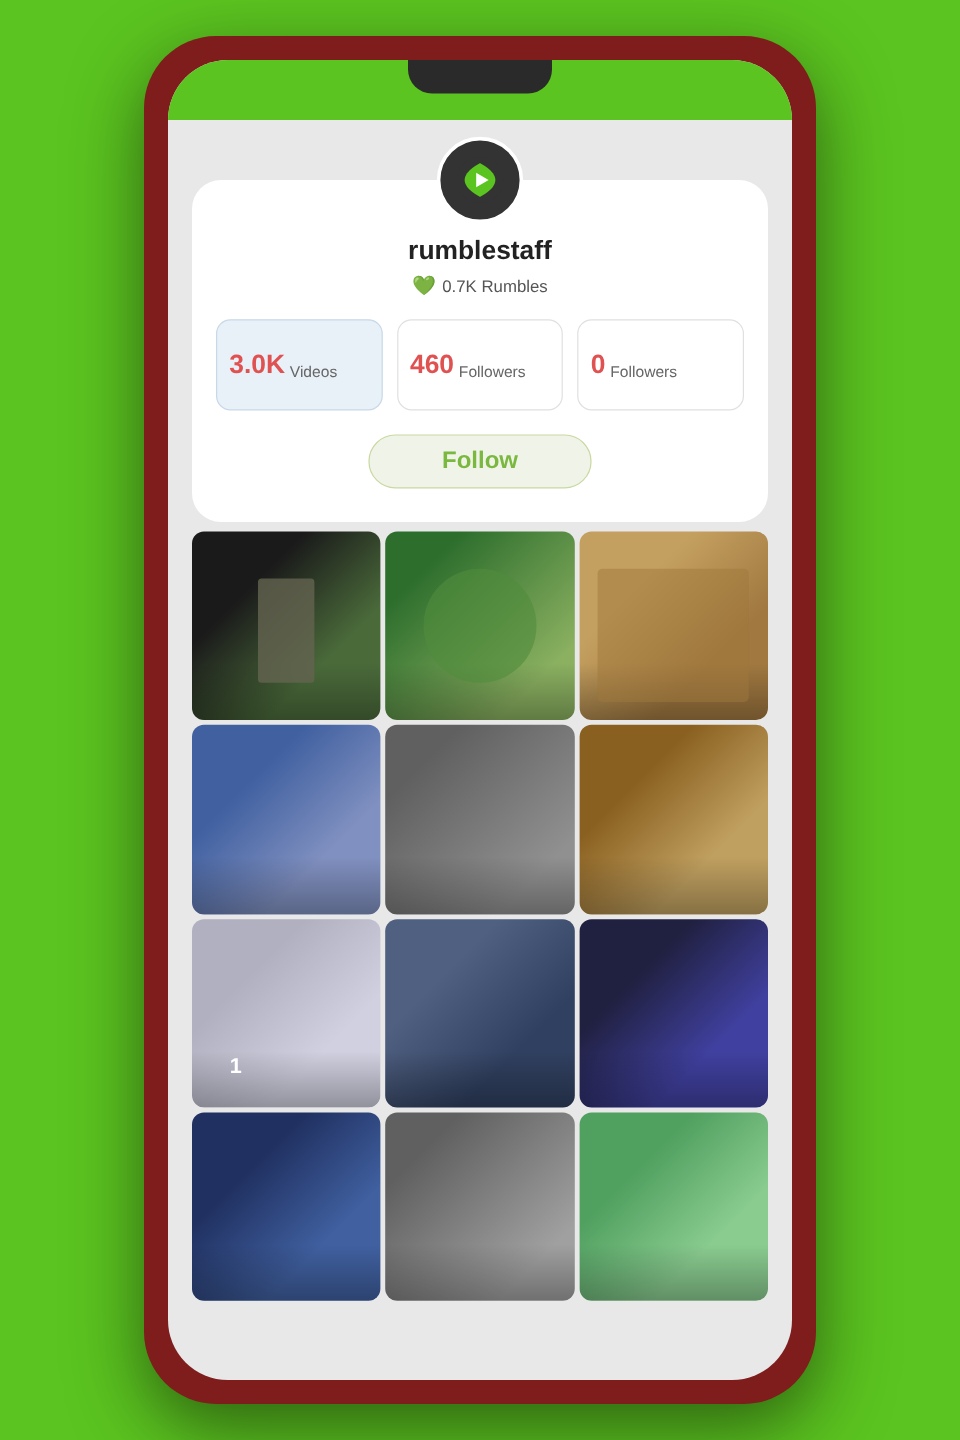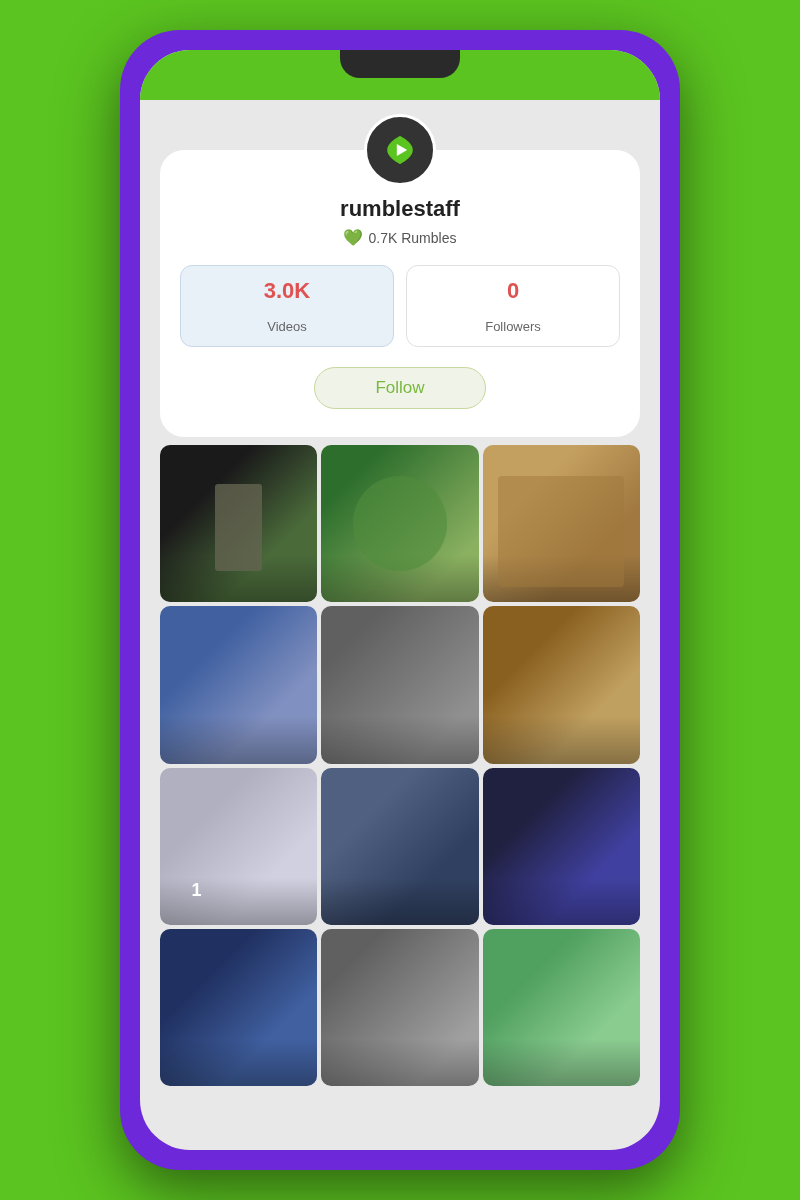--- a/index.html
+++ b/index.html
@@ -10,21 +10,21 @@
       display: flex;
       align-items: center;
       justify-content: center;
       font-family: -apple-system, BlinkMacSystemFont, 'Segoe UI', sans-serif;
       overflow: hidden;
     }
 
     .phone-outer {
       width: 560px;
       height: 1140px;
-      background: #6d28d9;
+      background: #7f1d1d;
       border-radius: 60px;
       display: flex;
       align-items: center;
       justify-content: center;
       position: relative;
       box-shadow: 0 20px 60px rgba(0,0,0,0.5);
     }
 
     .phone-inner {
       width: 520px;
@@ -94,23 +94,23 @@
       gap: 12px;
       width: 100%;
       justify-content: center;
       margin-bottom: 20px;
     }
 
     .stat-box {
       flex: 1;
       border: 1px solid #e0e0e0;
       border-radius: 12px;
-      padding: 12px 10px;
-      display: flex;
-      flex-direction: column;
+      padding: 24px 10px;
+      display: flex;
+      flex-direction: row;
       align-items: center;
       gap: 4px;
     }
 
     .stat-box.highlighted {
       background: #e8f0f8;
       border-color: #c8d8e8;
     }
 
     .stat-number {
@@ -123,22 +123,22 @@
       font-size: 13px;
       color: #666;
       margin-top: 11px;
     }
 
     .follow-btn {
       background: #f0f4e8;
       border: 1.5px solid #c8d8a0;
       border-radius: 50px;
       padding: 10px 60px;
-      font-size: 17px;
-      font-weight: 400;
+      font-size: 20px;
+      font-weight: 700;
       color: #7ab840;
       cursor: pointer;
     }
 
     
     .video-grid {
       display: grid;
       grid-template-columns: repeat(3, 1fr);
       gap: 4px;
       padding: 8px 4px;
@@ -269,20 +269,24 @@
         <span class="heart-icon">💚</span>
         <span>0.7K Rumbles</span>
       </div>
 
       <div class="stats-row">
         <div class="stat-box highlighted">
           <span class="stat-number">3.0K</span>
           <span class="stat-label">Videos</span>
         </div>
         <div class="stat-box">
+          <span class="stat-number">460</span>
+          <span class="stat-label">Followers</span>
+        </div>
+        <div class="stat-box">
           <span class="stat-number">0</span>
           <span class="stat-label">Followers</span>
         </div>
       </div>
 
       <button class="follow-btn">Follow</button>
     </div>
 
     <div class="video-grid">
 

